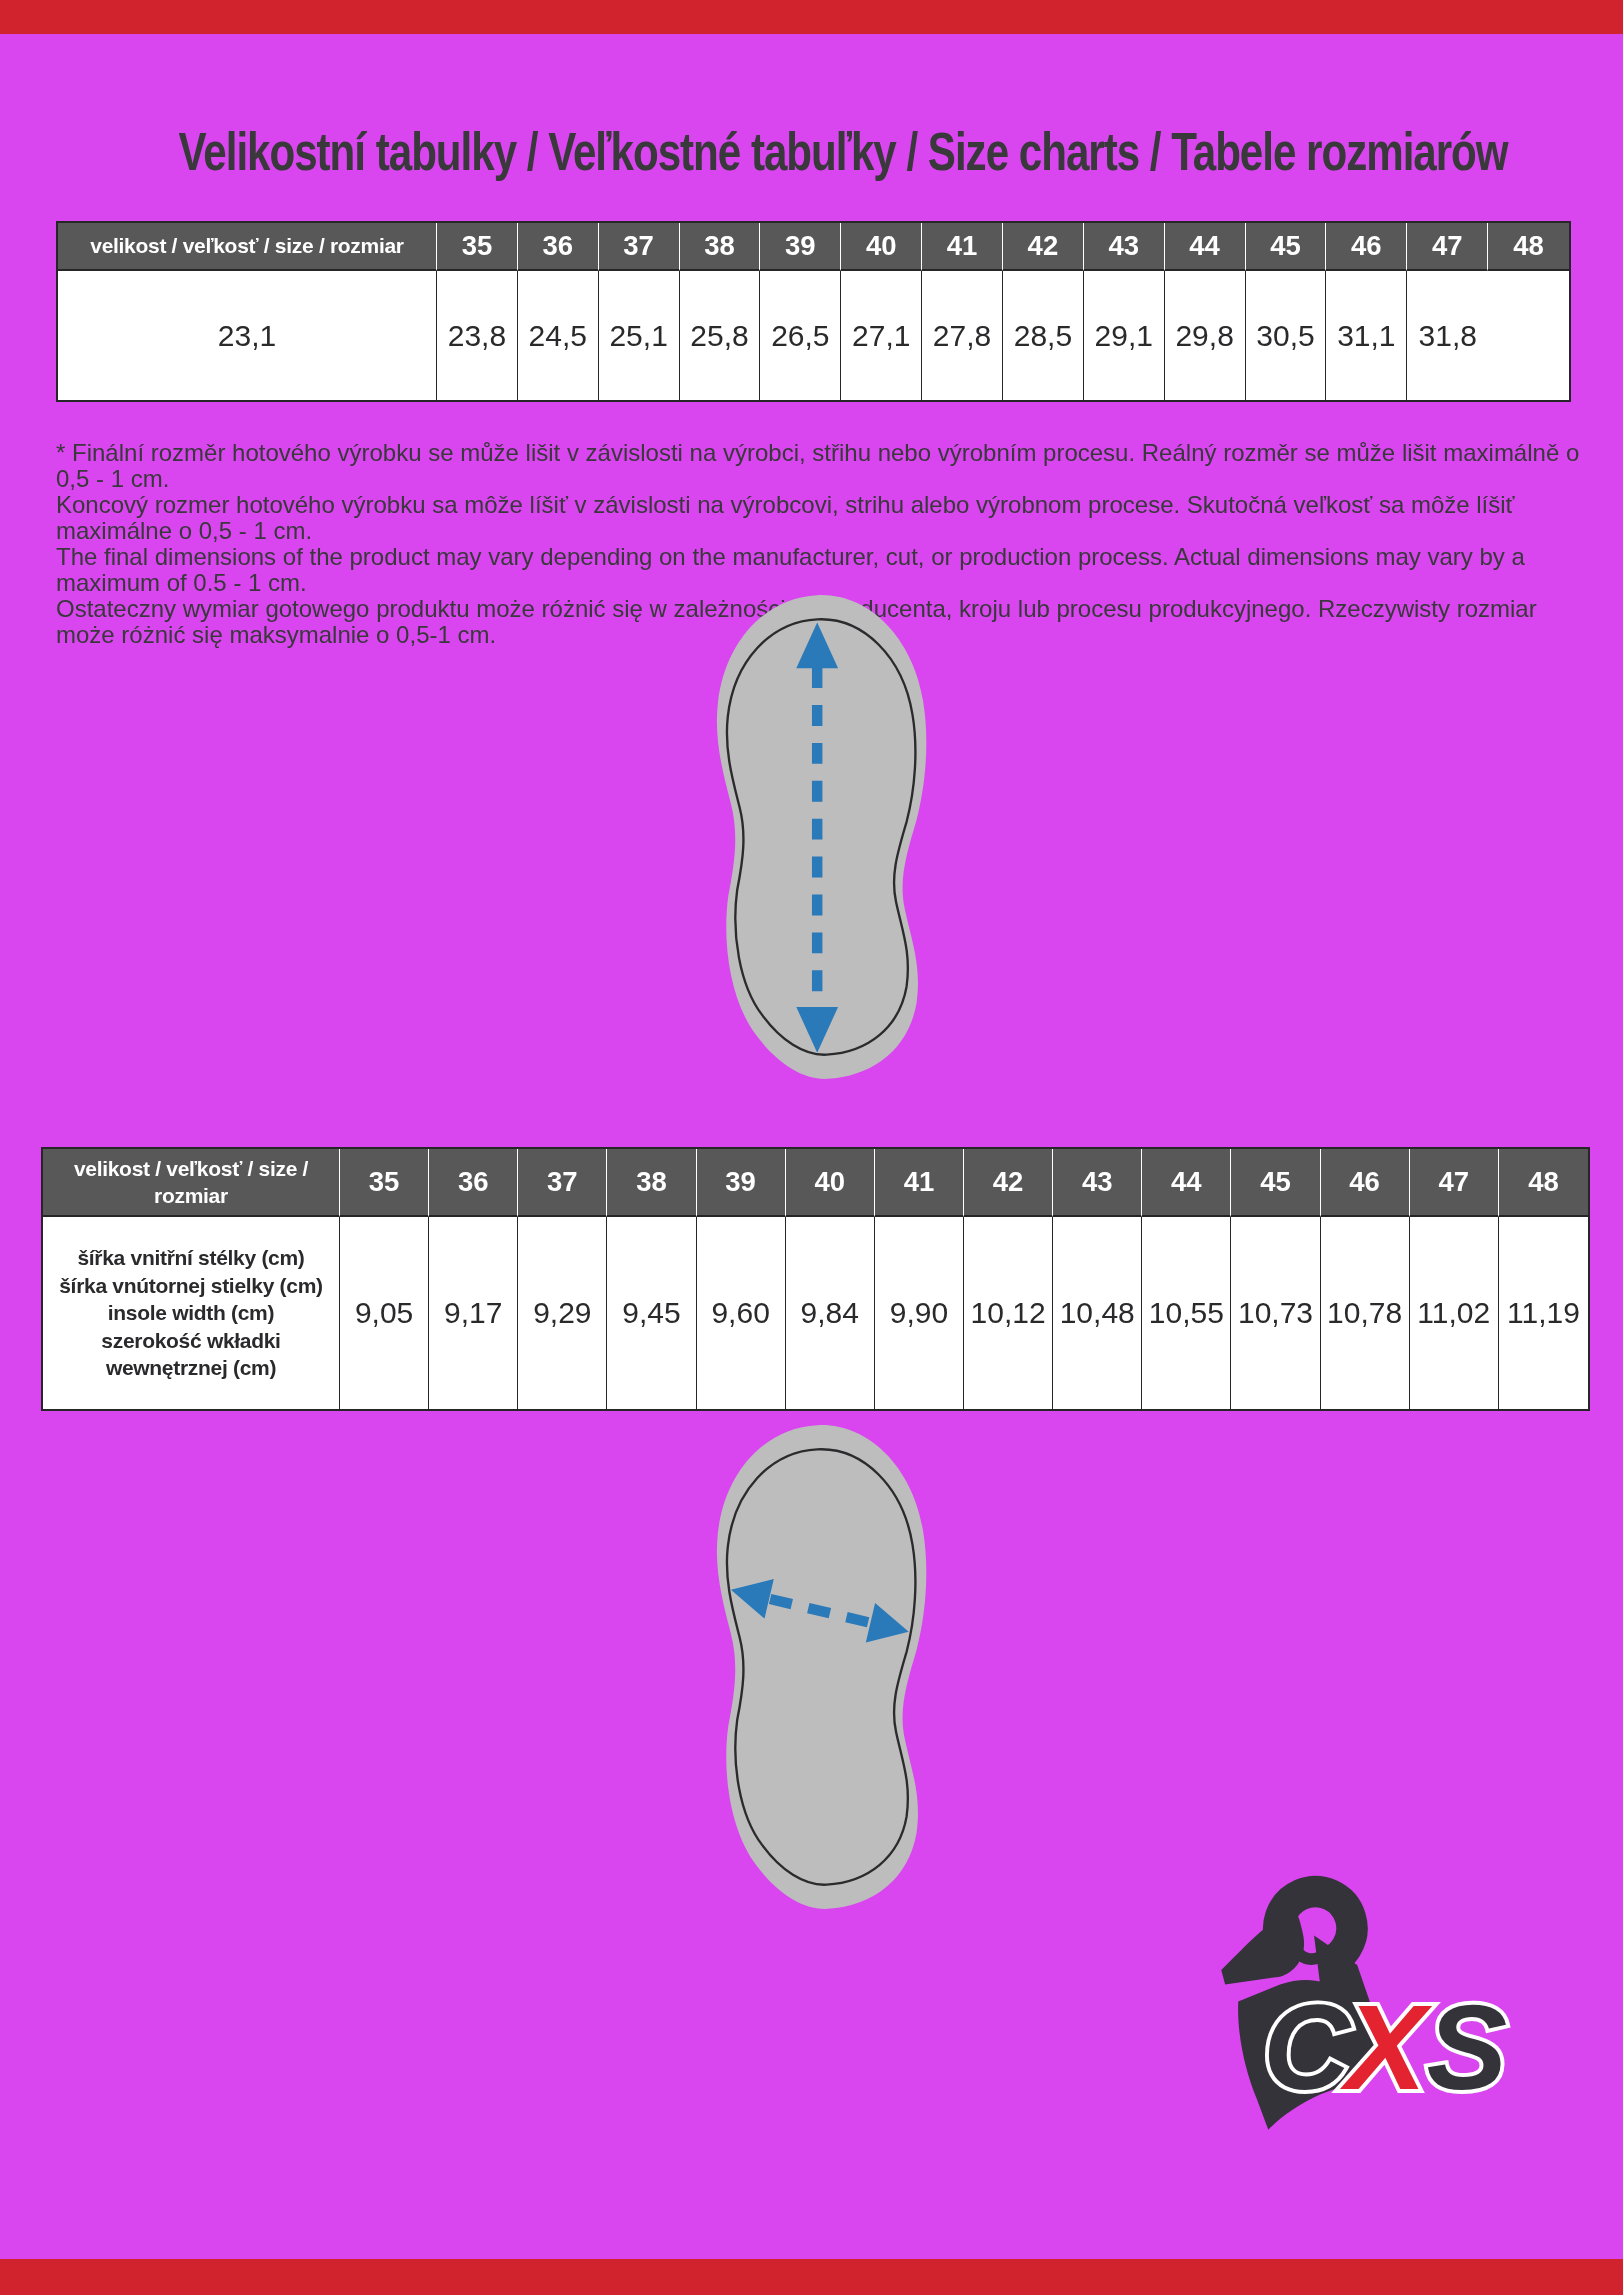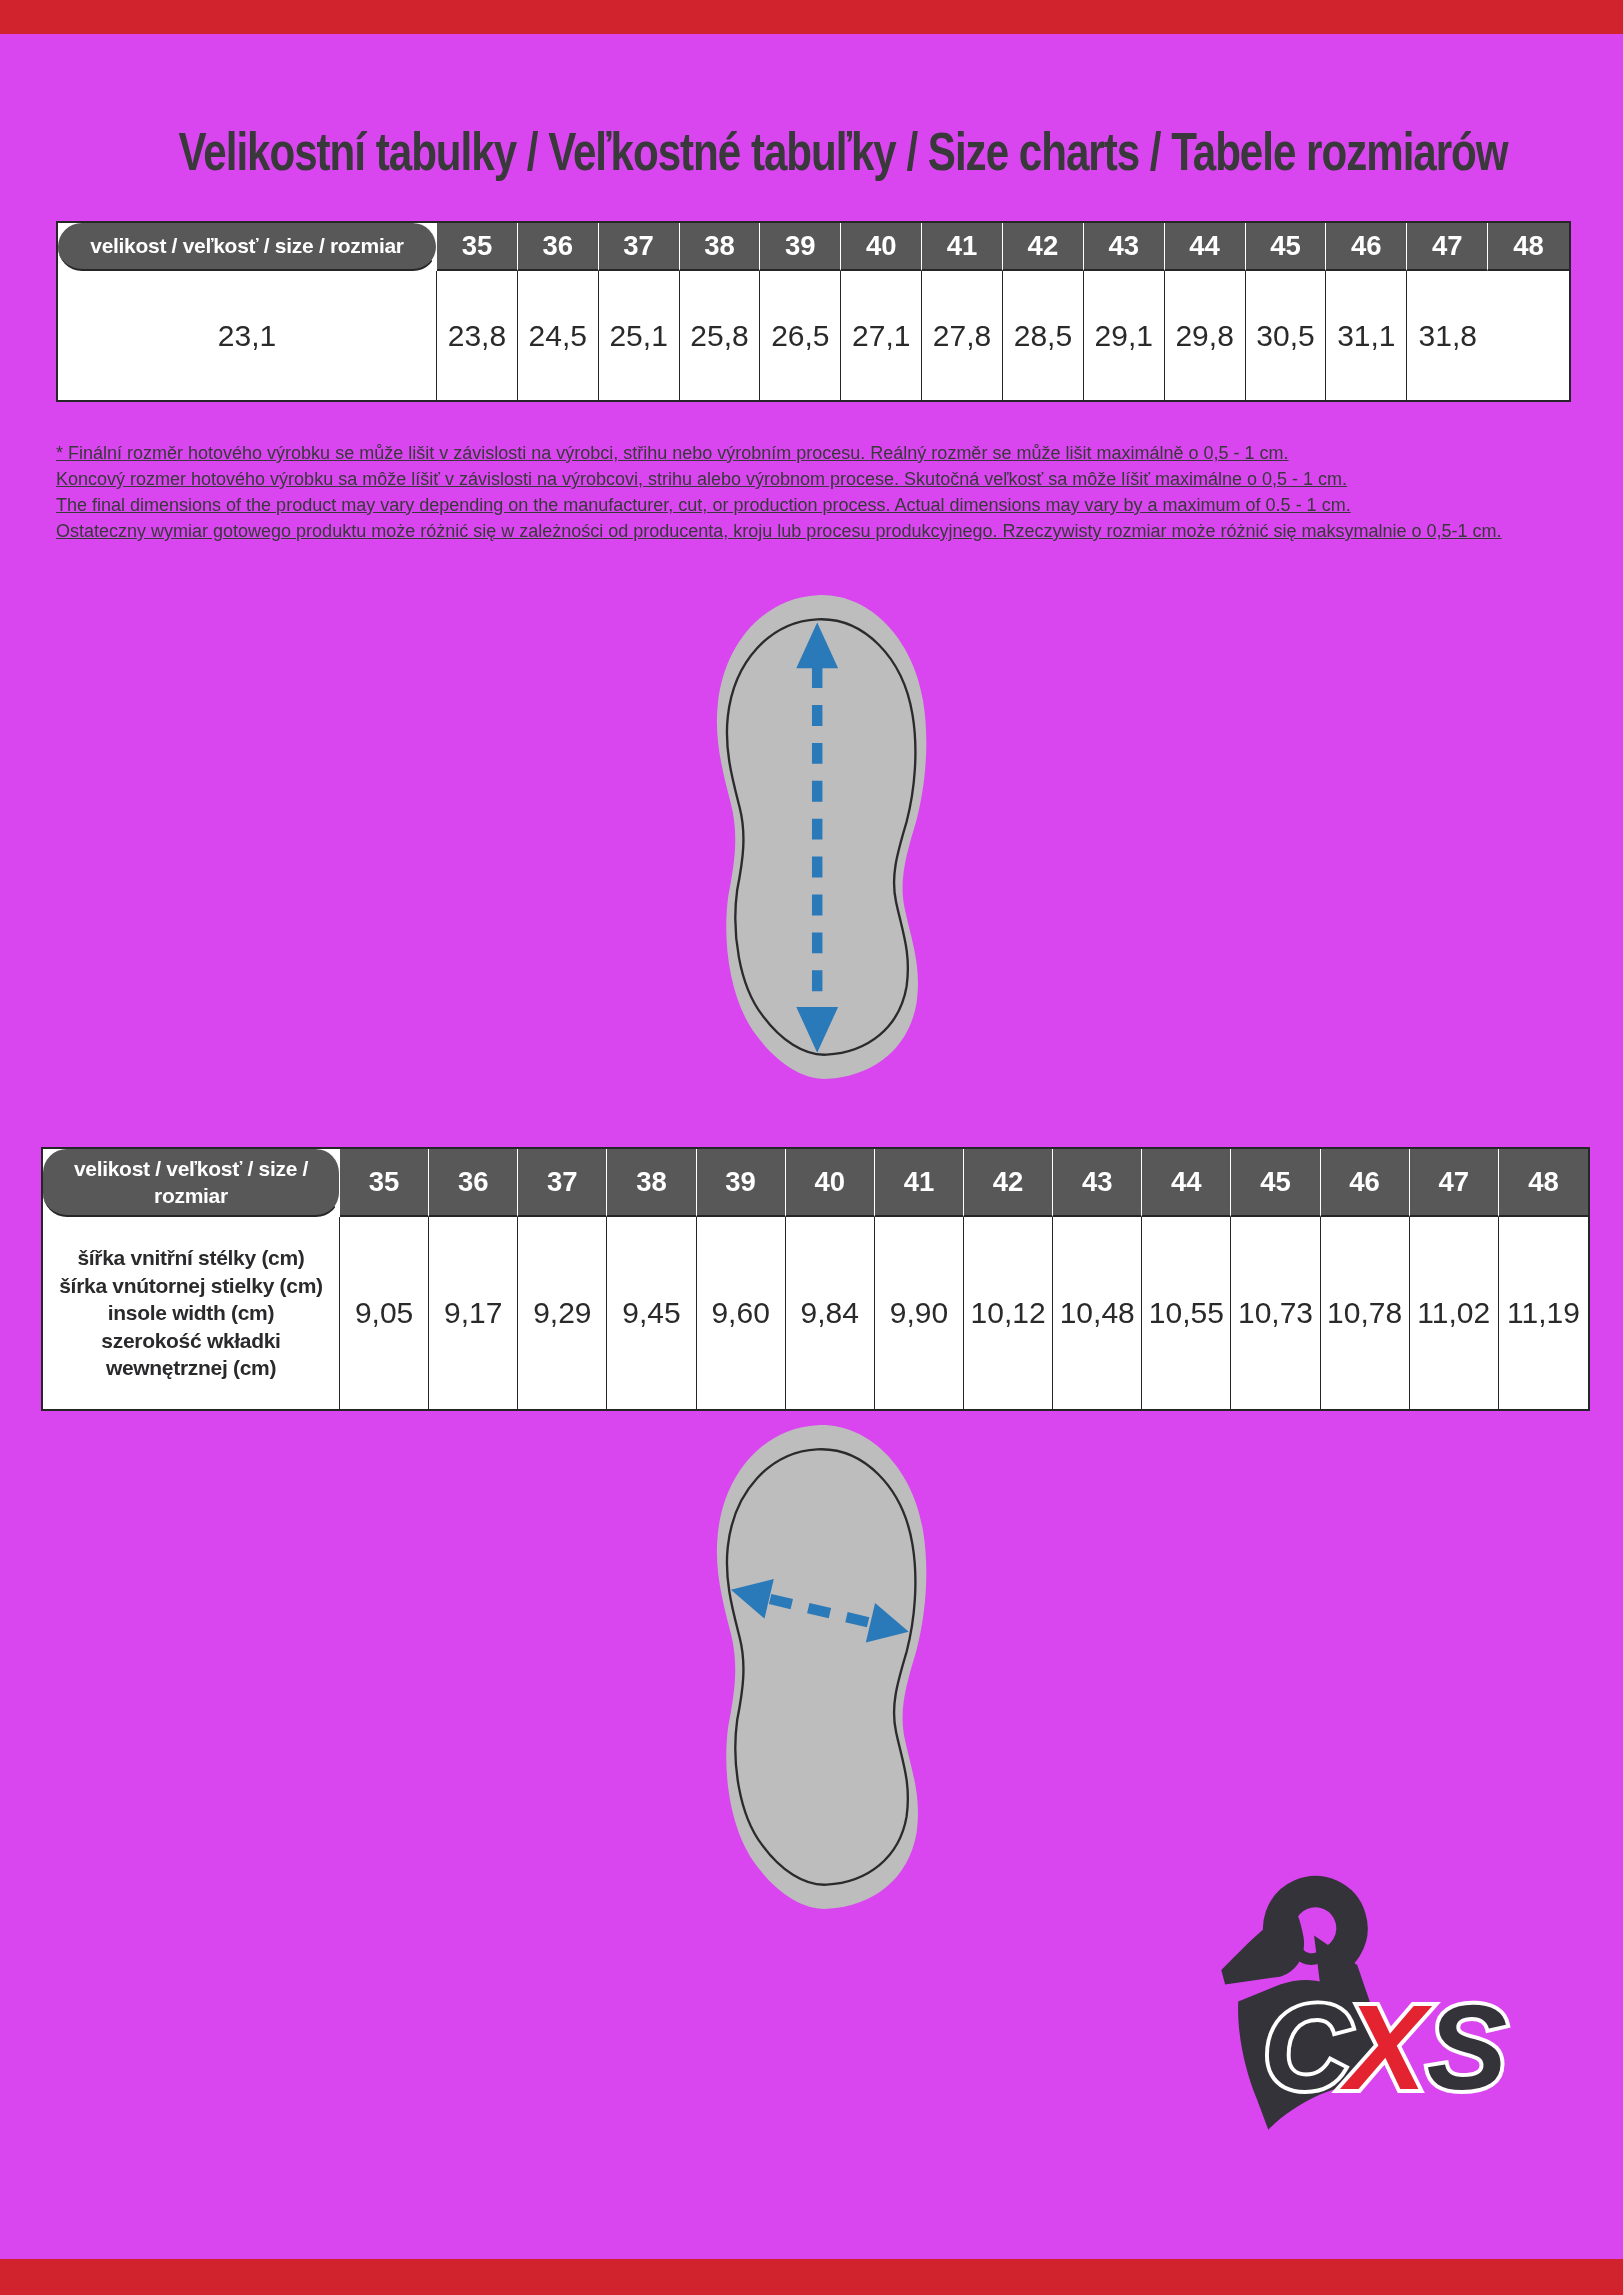--- a/index.html
+++ b/index.html
@@ -18,37 +18,37 @@
   .sizetable{position:absolute;display:grid;box-sizing:border-box;
              border:2px solid #262527;background:#fff;}
   #t1{left:56px;top:221px;width:1515px;height:181px;
       grid-template-columns:379px repeat(14,1fr);grid-template-rows:48px 1fr;}
   #t2{left:41px;top:1147px;width:1549px;height:264px;
       grid-template-columns:297px repeat(14,1fr);grid-template-rows:68px 1fr;}
 
   .hcell{background:#595859;color:#ffffff;display:flex;align-items:center;justify-content:center;
          border-right:1.3px solid #ffffff;border-bottom:2.6px solid #262527;
          font-weight:bold;box-sizing:border-box;text-align:center;}
-  .hcell.hlabel{font-size:21px;letter-spacing:-0.3px;line-height:27.5px;flex-direction:column;border-radius:24px;}
+  .hcell.hlabel{font-size:21px;letter-spacing:-0.3px;line-height:27.5px;flex-direction:column;}
   .hcell.hsize{font-size:27.5px;}
   .hcell.last{border-right:none;}
 
   .vcell{display:flex;align-items:center;justify-content:center;
          border-right:1.3px solid #262527;box-sizing:border-box;
          font-size:30px;color:#2a292b;}
   .vcell.last{border-right:none;}
   .rlabel{display:flex;flex-direction:column;align-items:center;justify-content:center;
           border-right:1.3px solid #262527;box-sizing:border-box;
           font-weight:bold;color:#2a292b;text-align:center;}
   #t1 .rlabel{font-size:21.6px;line-height:30px;letter-spacing:-0.3px;}
   #t2 .rlabel{font-size:21px;line-height:27.5px;letter-spacing:-0.3px;}
 
   
   .notes{position:absolute;left:56px;top:440px;width:1525px;
-         font-size:18px;line-height:26px;color:#39383b;text-decoration:underline;}
+         font-size:24px;line-height:26px;color:#39383b;}
 
   
   .footfig{position:absolute;}
   #foot1{left:693px;top:591px;width:251px;height:492px;}
   #foot2{left:693px;top:1420px;width:251px;height:494px;}
   #logo{position:absolute;left:1216px;top:1873px;width:304px;height:257px;}
 
   .footer{position:absolute;left:0;right:0;top:2225px;text-align:center;
           font-size:19px;color:#2a292b;}
 </style>

